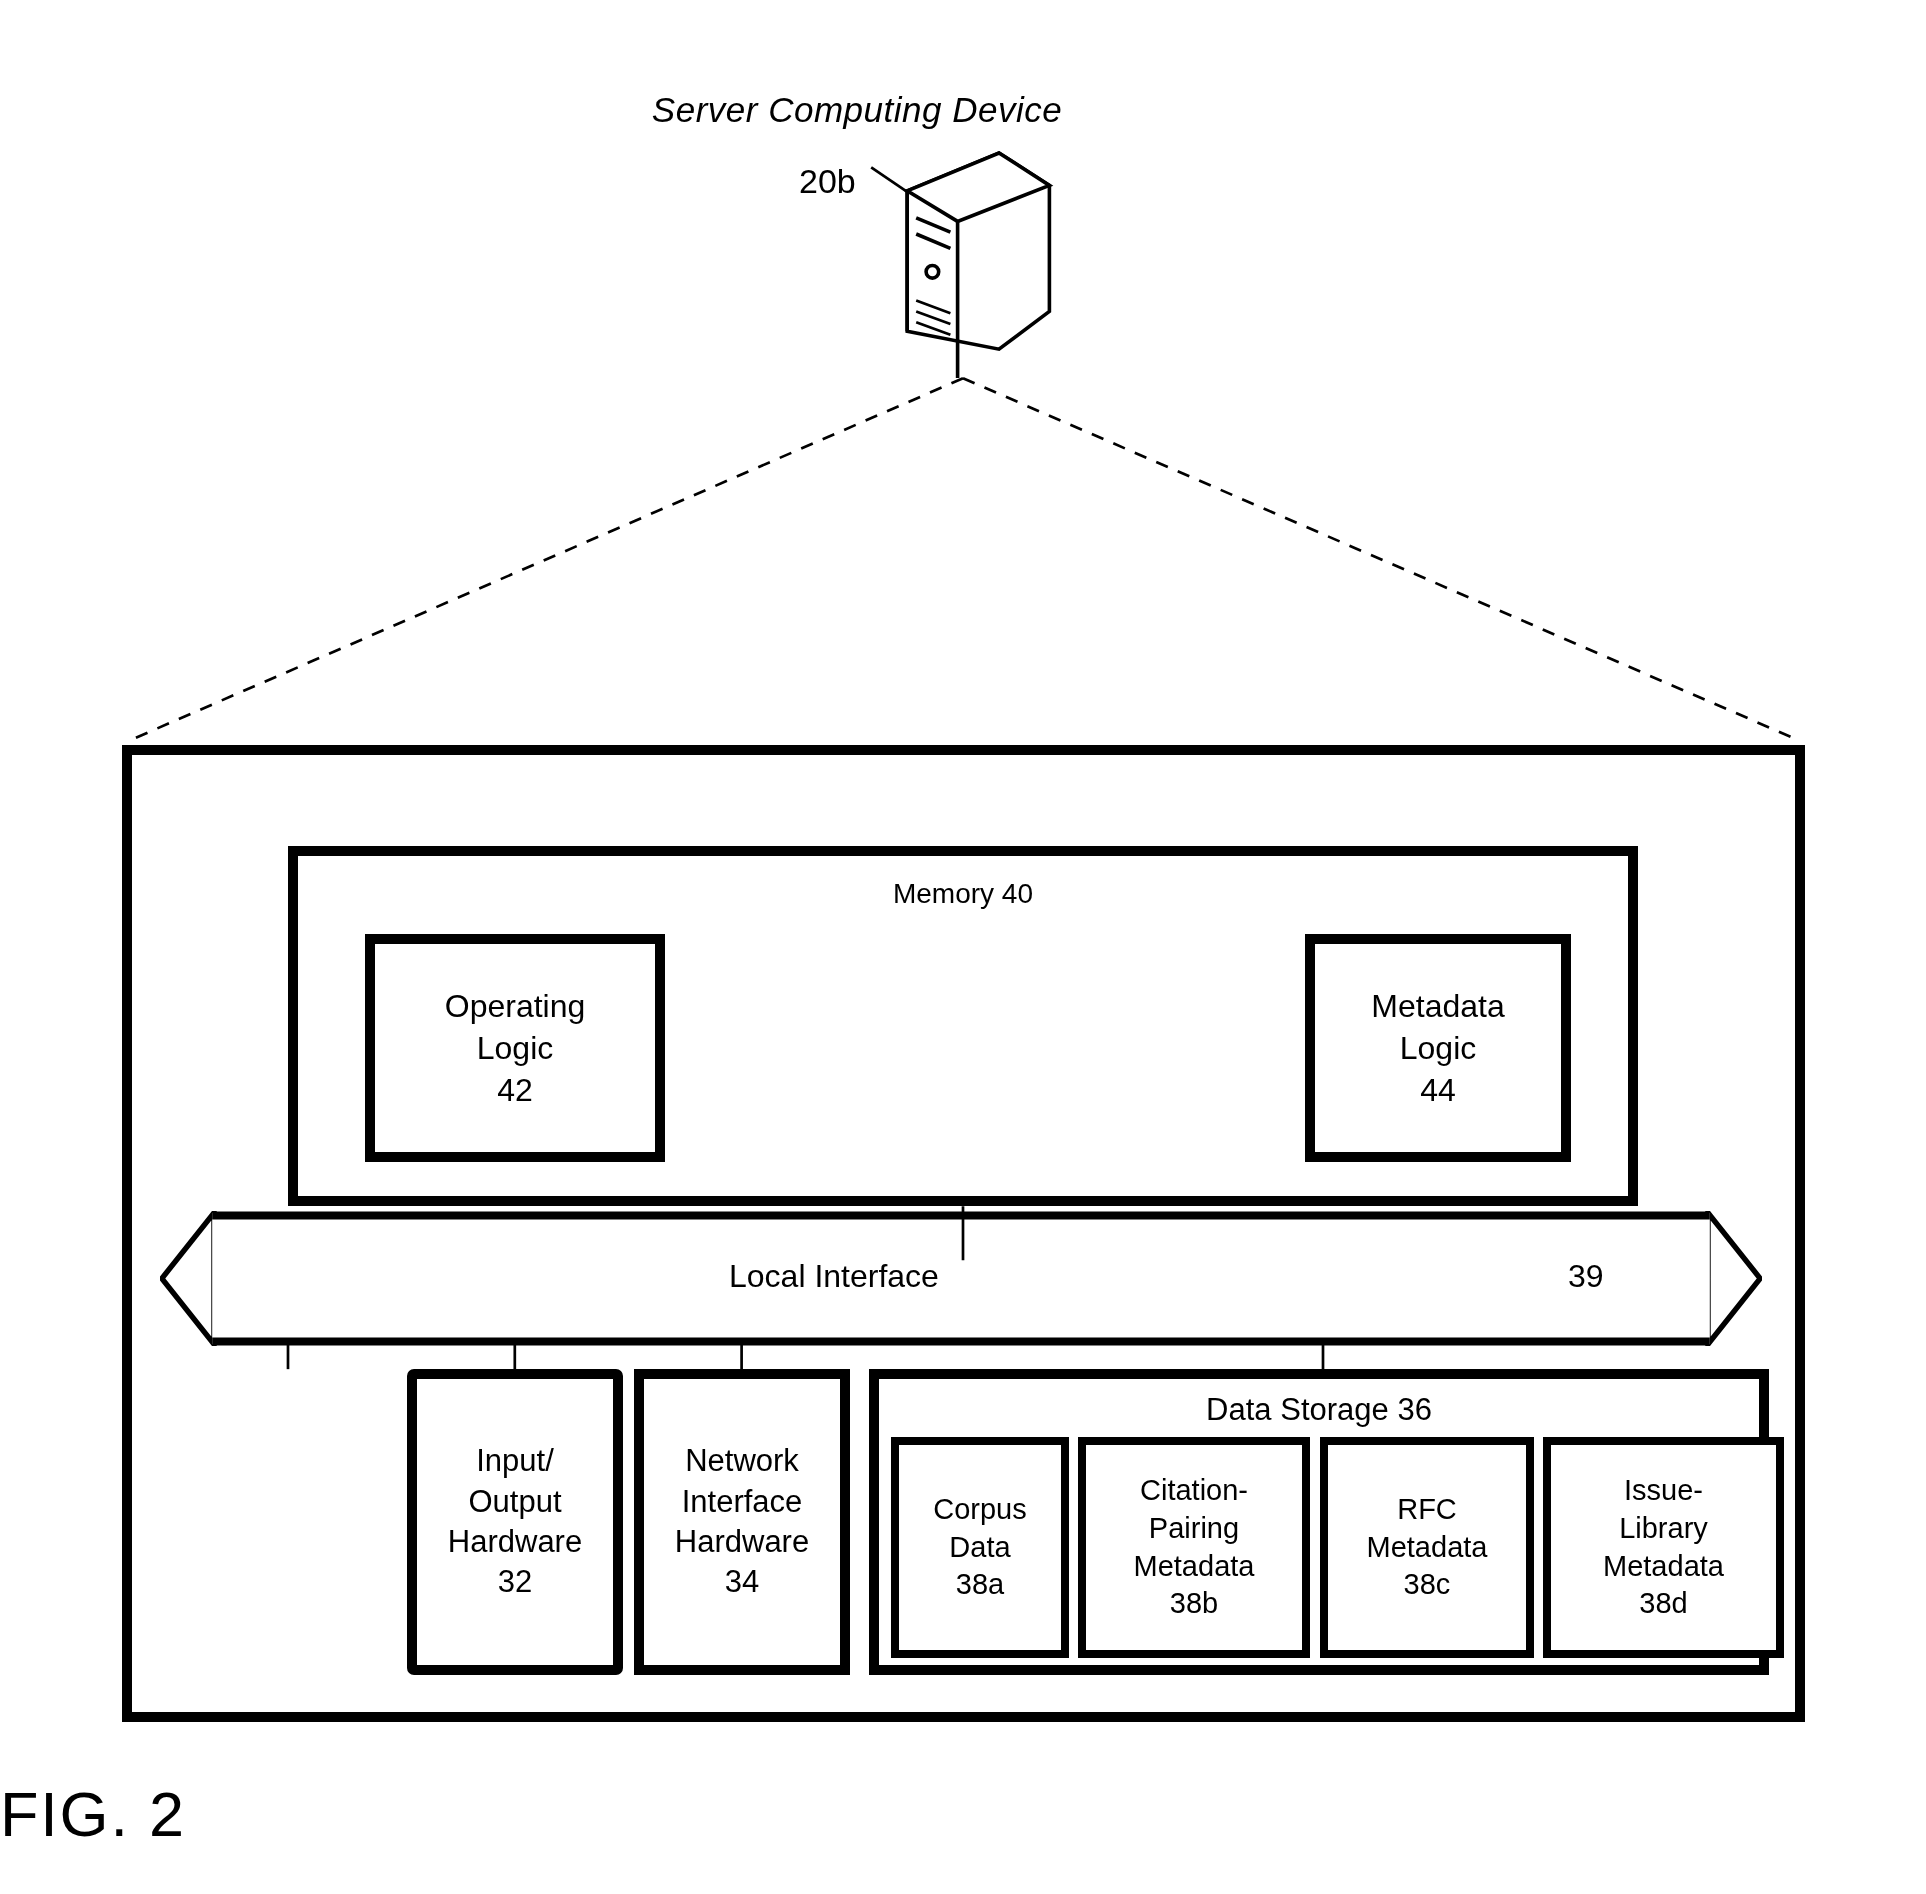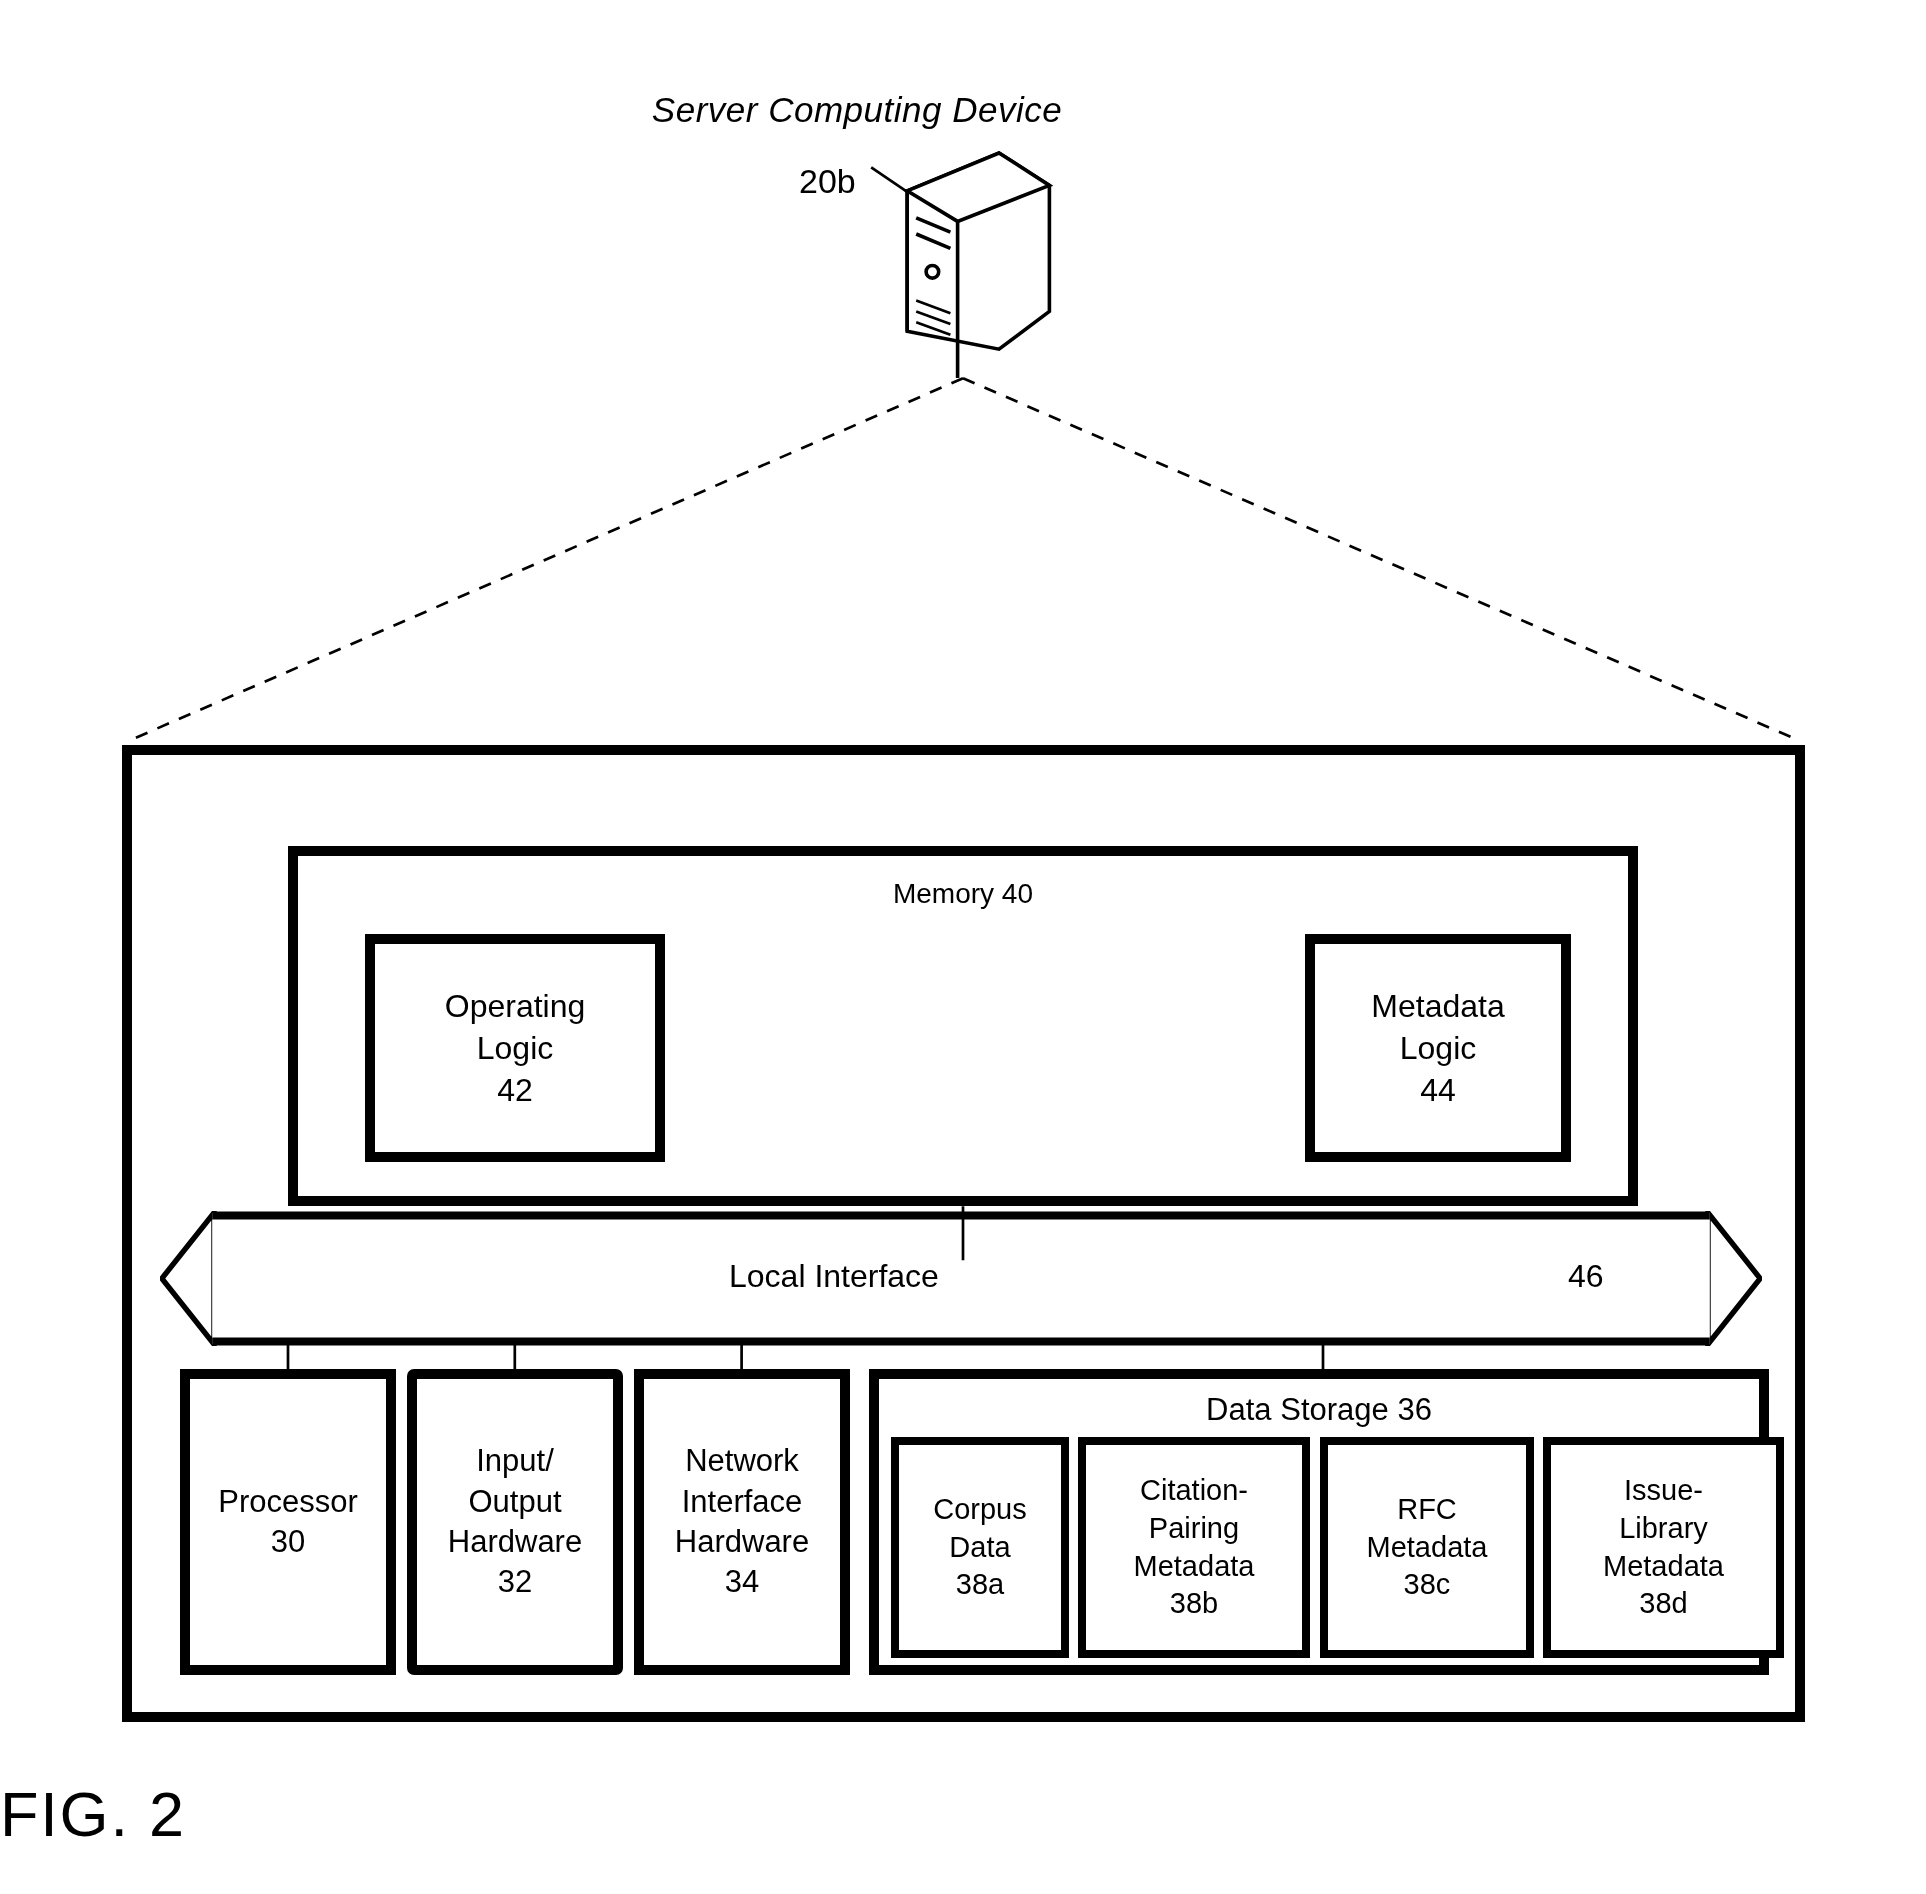--- a/index.html
+++ b/index.html
@@ -255,34 +255,30 @@
   </div>
 
   <svg class="bus" viewBox="0 0 1780 150" preserveAspectRatio="none" xmlns="http://www.w3.org/2000/svg">
     <polygon points="60,2 60,148 2,75" fill="#ffffff" stroke="#000" stroke-width="6" stroke-linejoin="miter"></polygon>
     <polygon points="1720,2 1720,148 1778,75" fill="#ffffff" stroke="#000" stroke-width="6" stroke-linejoin="miter"></polygon>
     <rect x="58" y="2" width="1664" height="146" fill="#ffffff" stroke="none"></rect>
     <line x1="58" y1="5" x2="1722" y2="5" stroke="#000" stroke-width="9"></line>
     <line x1="58" y1="145" x2="1722" y2="145" stroke="#000" stroke-width="9"></line>
   </svg>
   <div class="bus-label">Local Interface</div>
-  <div class="bus-ref">46</div>
+  <div class="bus-ref">39</div>
 
   <svg class="leaders" xmlns="http://www.w3.org/2000/svg" viewBox="0 0 2140 2105" width="1926" height="1895">
     <line x1="1070" y1="1340" x2="1070" y2="1400" stroke="#000" stroke-width="3"></line>
     <line x1="320" y1="1493" x2="320" y2="1521" stroke="#000" stroke-width="3"></line>
     <line x1="572" y1="1493" x2="572" y2="1521" stroke="#000" stroke-width="3"></line>
     <line x1="824" y1="1493" x2="824" y2="1521" stroke="#000" stroke-width="3"></line>
     <line x1="1470" y1="1493" x2="1470" y2="1521" stroke="#000" stroke-width="3"></line>
   </svg>
 
-  <div class="comp-box" id="processor-box">
-    <span class="ln">Processor</span>
-    <span class="ln">30</span>
-  </div>
 
   <div class="comp-box" id="io-box">
     <span class="ln">Input/</span>
     <span class="ln">Output</span>
     <span class="ln">Hardware</span>
     <span class="ln">32</span>
   </div>
 
   <div class="comp-box" id="network-box">
     <span class="ln">Network</span>

